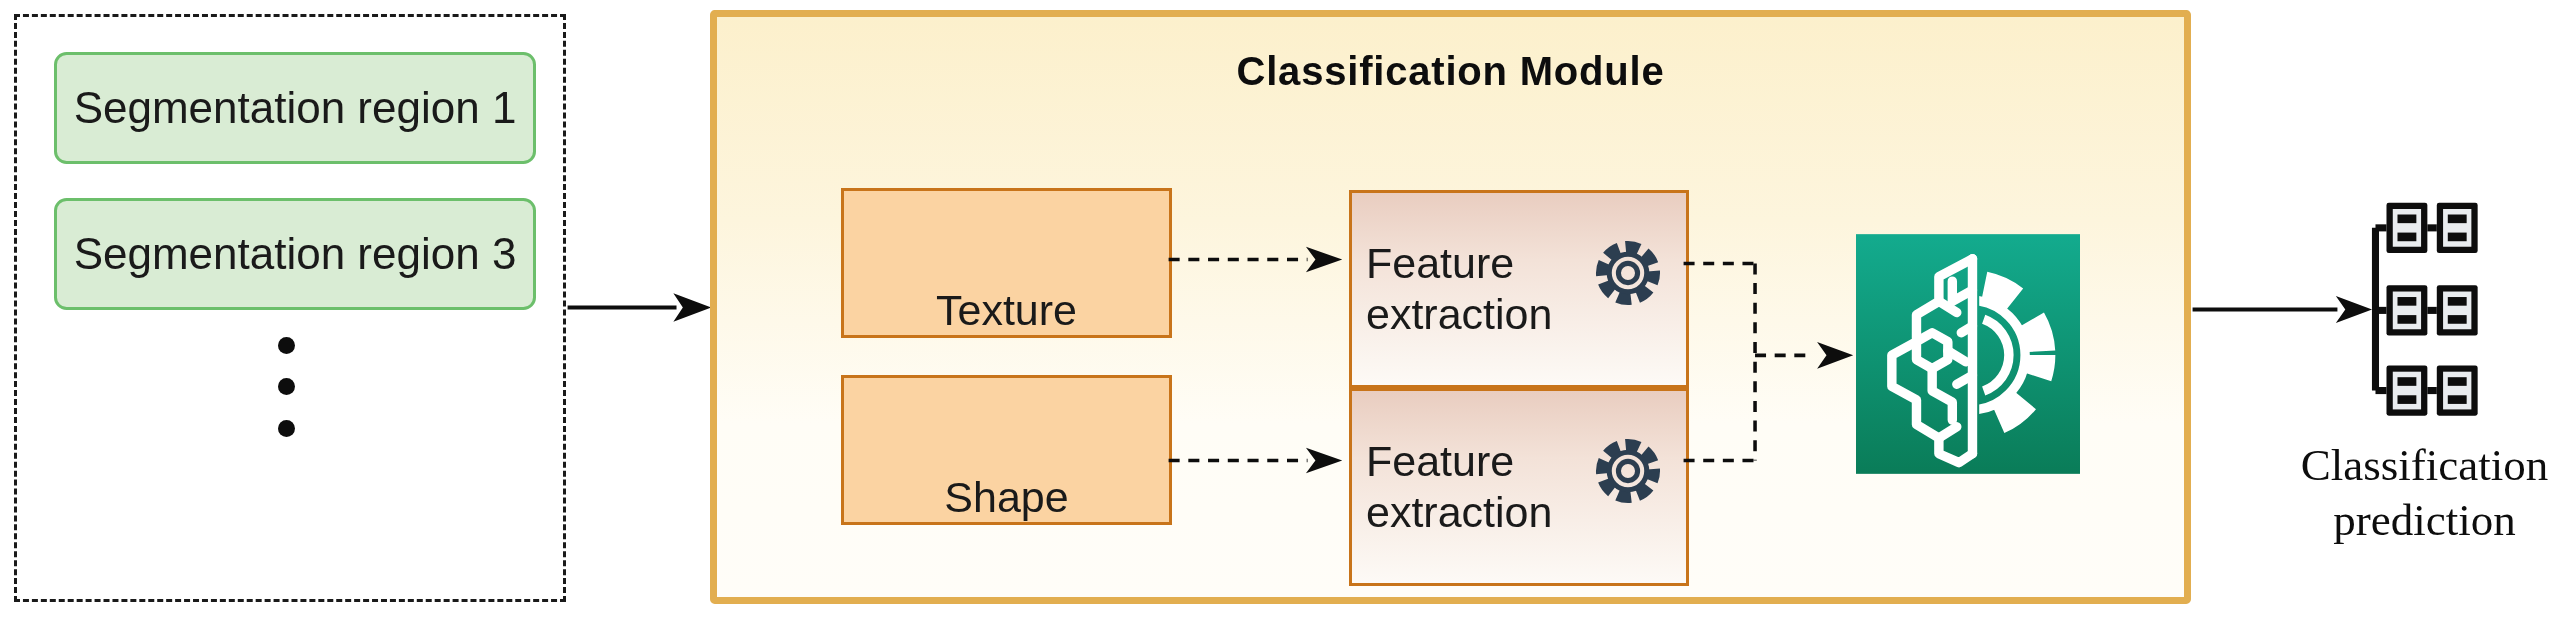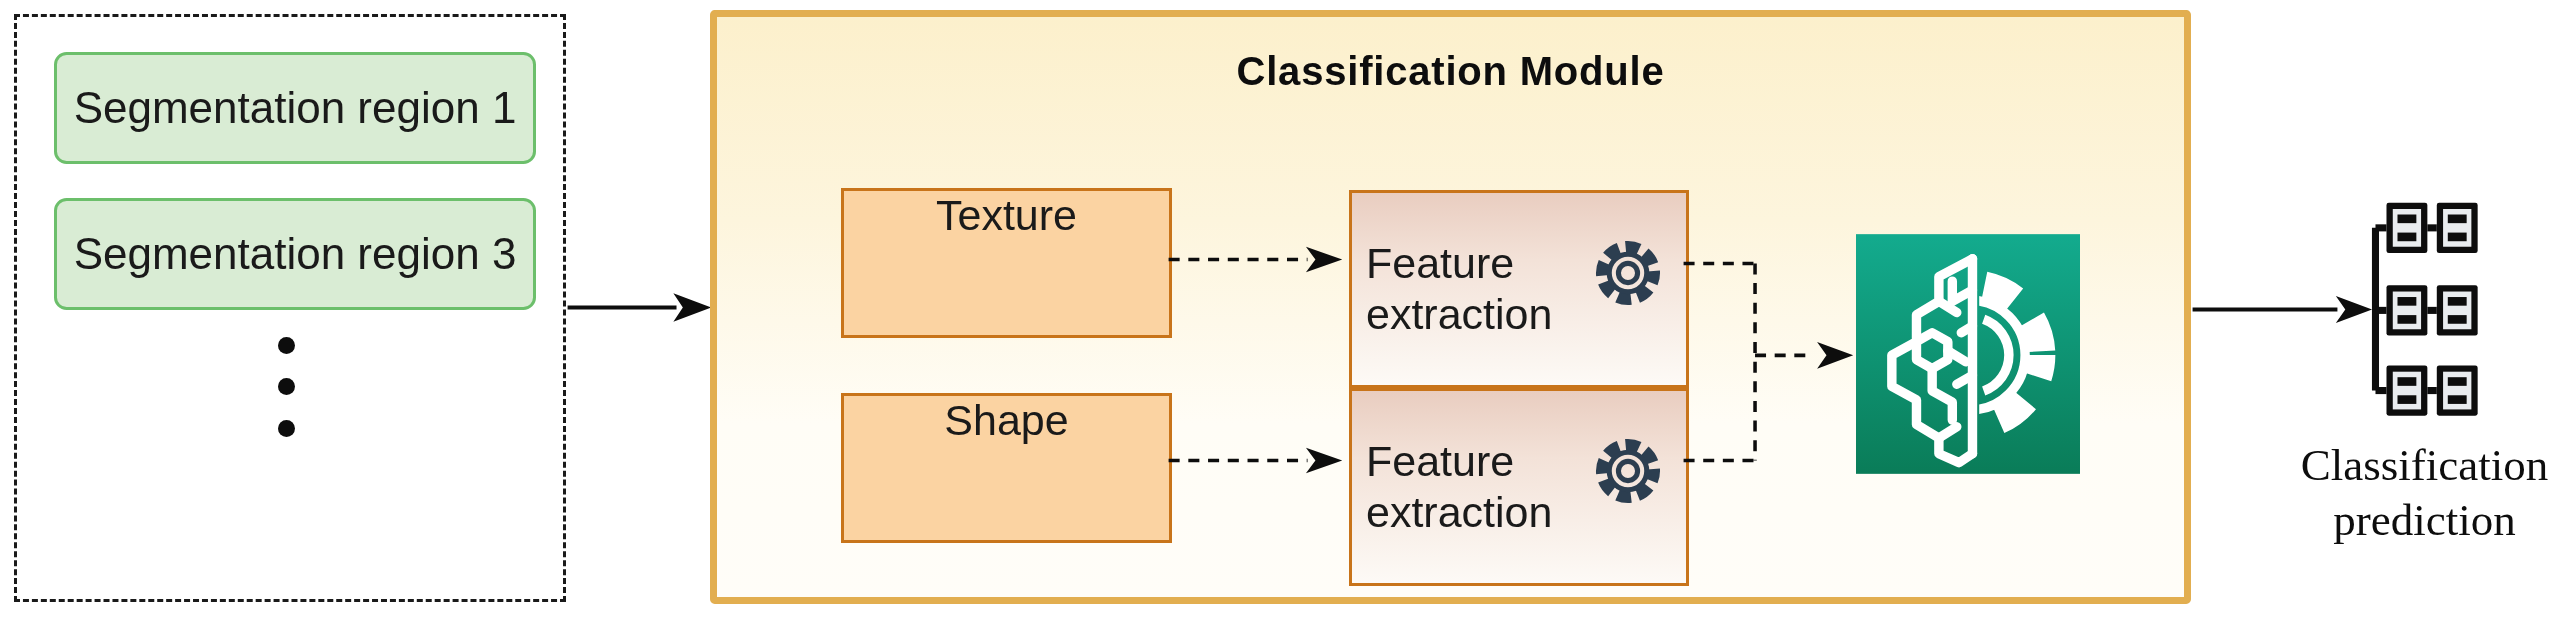--- a/index.html
+++ b/index.html
@@ -33,25 +33,25 @@
     border:7px solid #e2ae50;border-radius:4.7px;
     background:linear-gradient(180deg,#fcf0cc 0%,#fdf5dd 35%,#fffdf6 70%,#fffdf8 100%);
   }
   .module-title{
     position:absolute;left:0;top:31.5px;width:100%;text-align:center;
     font-size:40px;font-weight:bold;color:#0d0d0d;letter-spacing:0.8px;
   }
   .feat-src{
     position:absolute;left:124px;width:331px;height:150px;
     background:#fbd3a2;border:3.1px solid #c8741a;
-    display:flex;align-items:flex-start;justify-content:center;
+    display:flex;align-items:flex-end;justify-content:center;
     font-size:43px;color:#1a1a1a;
   }
   .feat-src.texture{top:171px;}  
-  .feat-src.shape{top:376px;}    
+  .feat-src.shape{top:358px;}    
   .fe-box{
     position:absolute;left:632px;width:340px;height:198px;
     background:linear-gradient(180deg,#e9cdc0 0%,#f3e2d8 35%,#fdfaf6 100%);
     border:3.1px solid #c8741a;
     display:flex;align-items:center;
   }
   .fe-box.fe1{top:173px;}  
   .fe-box.fe2{top:371px;}  
   .fe-label{
     margin-left:14px;width:211px;font-size:43px;line-height:1.18;color:#1a1a1a;

